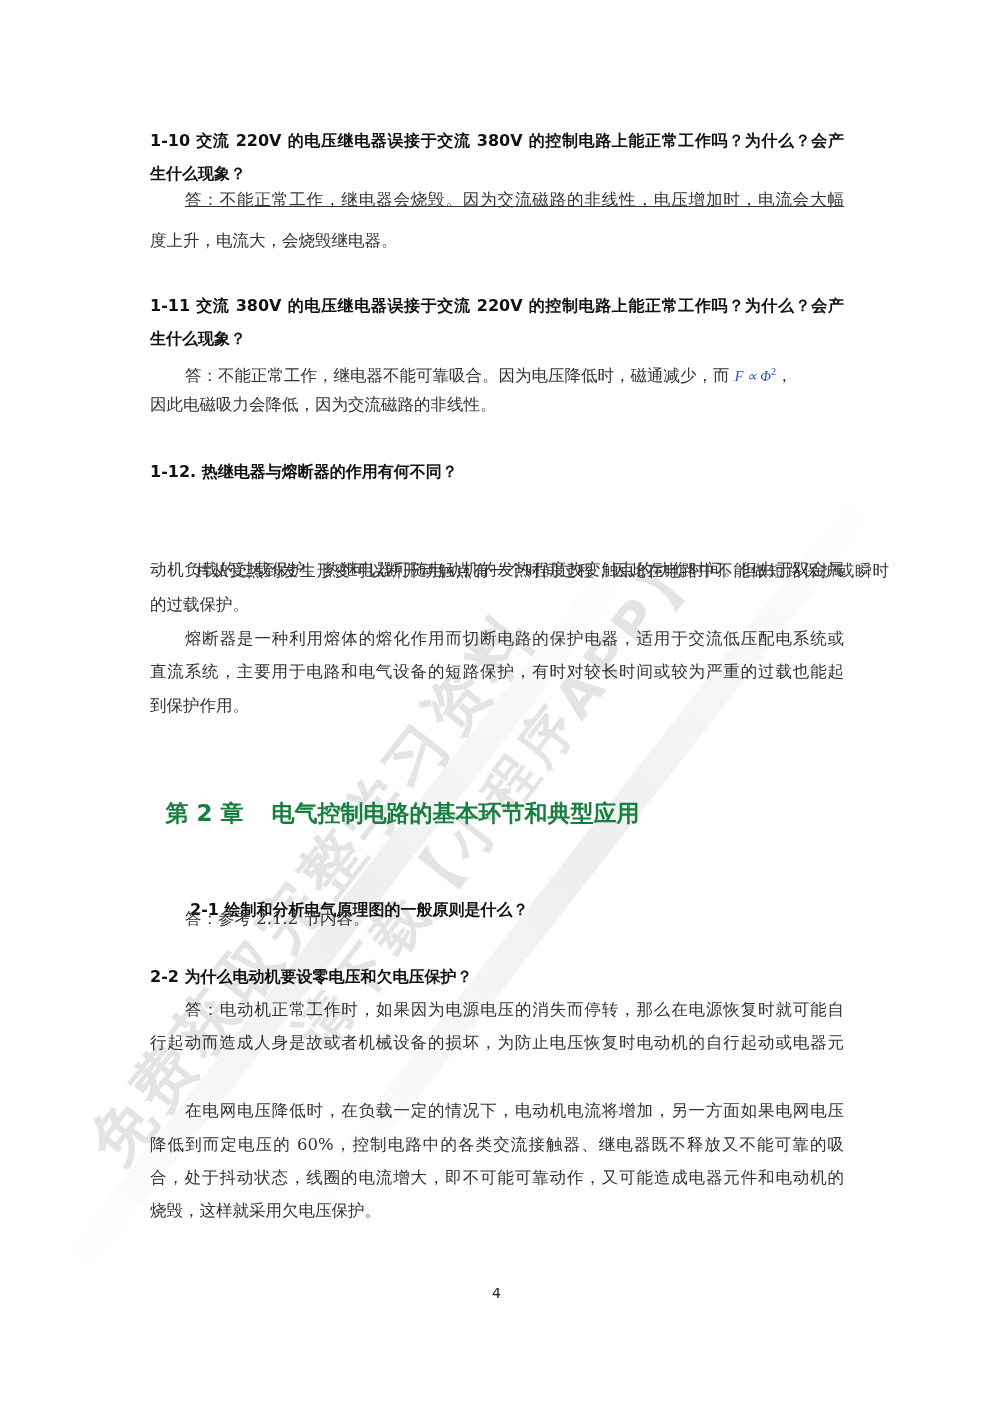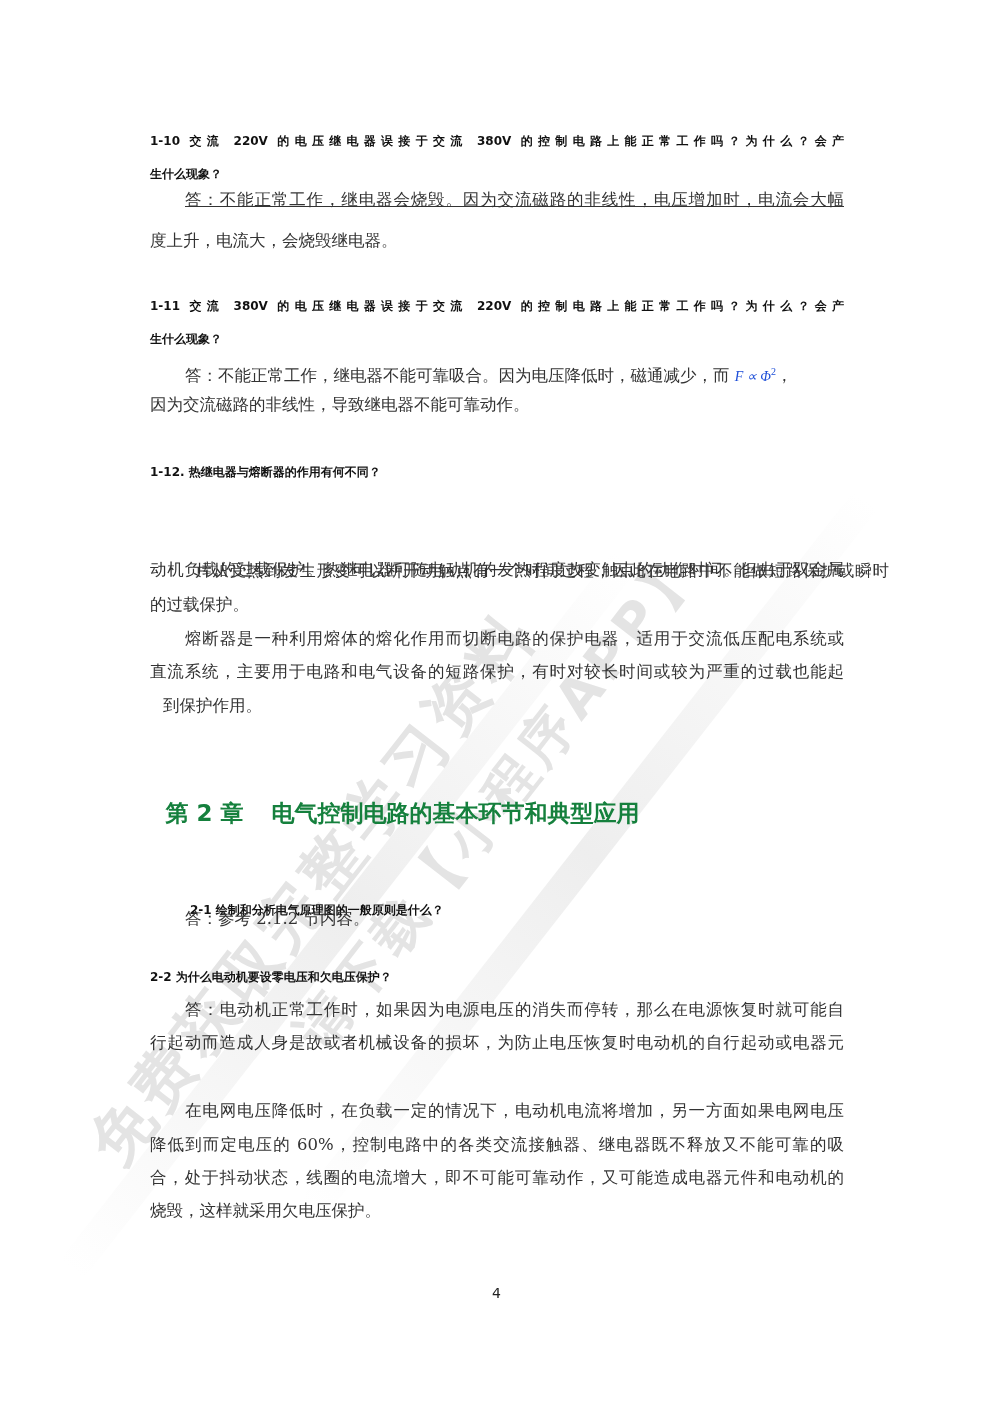--- a/index.html
+++ b/index.html
@@ -76,21 +76,21 @@
     .line.last {
       text-align-last: left;
     }
     .indent {
       padding-left: 35px;
       width: 659px;
     }
     .q {
       font-family: "DejaVu Sans", "Liberation Sans", sans-serif;
       font-weight: bold;
-      font-size: 12px;
+      font-size: 16px;
       color: #111111;
     }
     .a {
       color: #333333;
       font-family: "DejaVu Serif", "Liberation Serif", serif;
     }
     .chapter {
       position: absolute;
       left: 0;
       width: 805px;
@@ -137,29 +137,29 @@
     <div class="line q last" style="top:164px;">生什么现象？</div>
     <div class="line a indent" style="top:190px;text-decoration:underline;">答：不能正常工作，继电器会烧毁。因为交流磁路的非线性，电压增加时，电流会大幅</div>
     <div class="line a last" style="top:231px;">度上升，电流大，会烧毁继电器。</div>
 
     <div class="line q" style="top:296px;">1-11 交流 380V 的电压继电器误接于交流 220V 的控制电路上能正常工作吗？为什么？会产</div>
     <div class="line q last" style="top:329px;">生什么现象？</div>
     <div class="line a indent last" style="top:362px;">
       <span>答：不能正常工作，继电器不能可靠吸合。因为电压降低时，磁通减少，而</span>
       <span class="formula"><span>F ∝ Φ</span><sup>2</sup></span><span>，</span>
     </div>
-    <div class="line a last" style="top:395px;">因为交流磁路的非线性，导致继电器不能可靠动作。</div>
+    <div class="line a last" style="top:395px;">因此电磁吸力会降低，因为交流磁路的非线性。</div>
 
     <div class="line q last" style="top:462px;">1-12.  热继电器与熔断器的作用有何不同？</div>
     <div class="line a" style="top:528px;margin-top:32px;">动机负载的过载保护。热继电器可随电动机的发热程度改变触点的动作时间。但由于双金属</div>
     <div class="line a" style="top:561px;margin-left:45px;">片从受热到发生形变可以断开动触点有一个时间过程，因此在电路中不能做短路保护或瞬时</div>
     <div class="line a last" style="top:595px;">的过载保护。</div>
     <div class="line a indent" style="top:629px;">熔断器是一种利用熔体的熔化作用而切断电路的保护电器，适用于交流低压配电系统或</div>
     <div class="line a" style="top:662px;">直流系统，主要用于电路和电气设备的短路保护，有时对较长时间或较为严重的过载也能起</div>
-    <div class="line a last" style="top:696px;margin-left:13px;">到保护作用。</div>
+    <div class="line a last" style="top:696px;">到保护作用。</div>
 
     <div class="chapter">
       <span>第 2 章</span><span class="gap"></span><span>电气控制电路的基本环节和典型应用</span>
     </div>
 
     <div class="line q last" style="top:900px;margin-left:40px;">2-1  绘制和分析电气原理图的一般原则是什么？</div>
     <div class="line a indent last" style="top:909px;">答：参考 2.1.2 节内容。</div>
 
     <div class="line q last" style="top:967px;">2-2 为什么电动机要设零电压和欠电压保护？</div>
     <div class="line a indent" style="top:1000px;">答：电动机正常工作时，如果因为电源电压的消失而停转，那么在电源恢复时就可能自</div>

